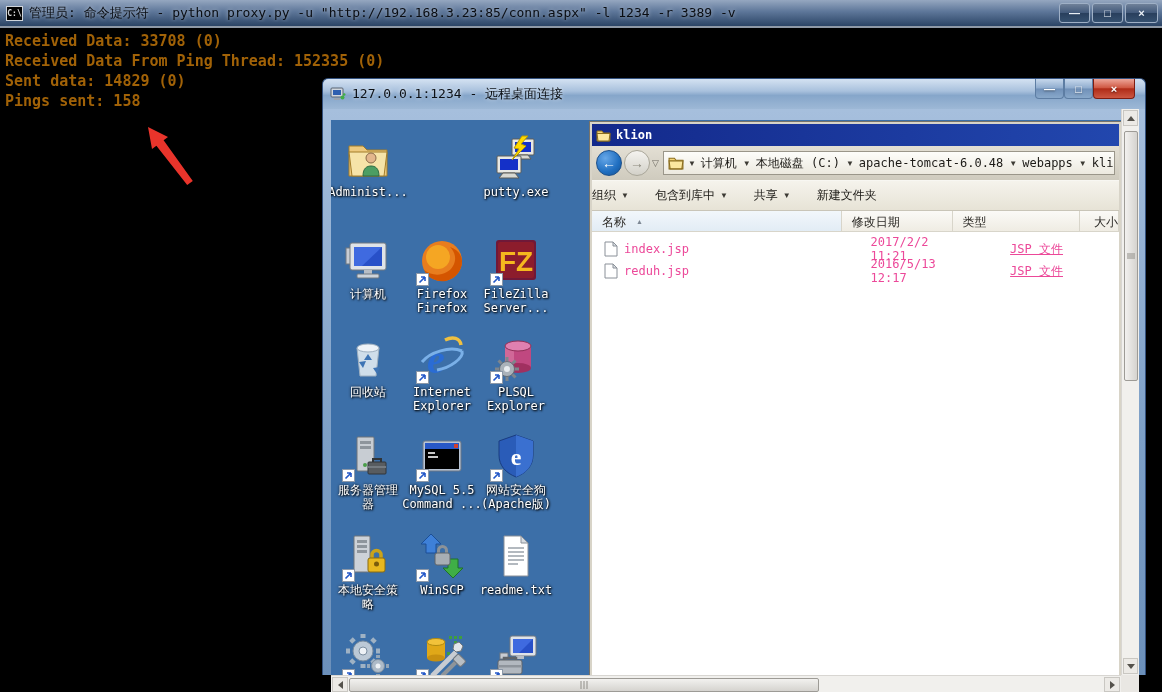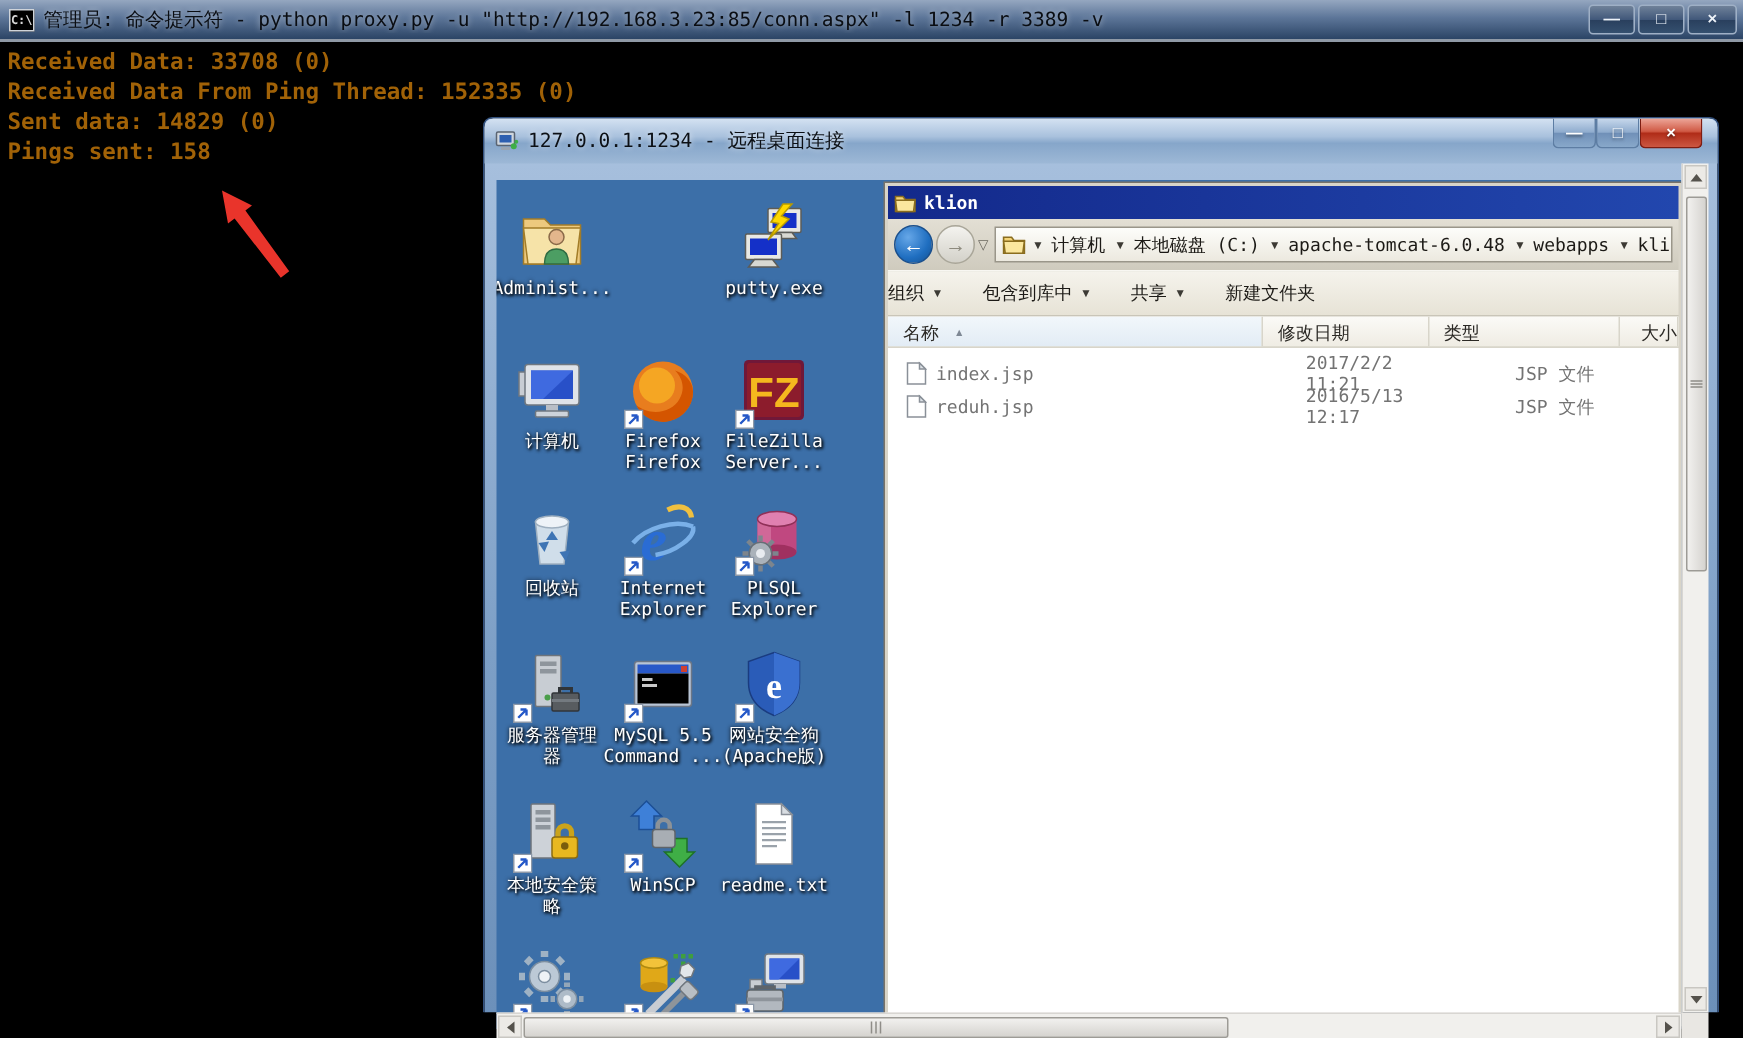--- a/index.html
+++ b/index.html
@@ -102,25 +102,25 @@
   .exp-headers { height:21px; background:linear-gradient(180deg,#fbfaf7,#efece3);
     border-bottom:1px solid #d8d5ca; display:flex; flex:none; overflow:hidden; }
   .hdr-cell { border-right:1px solid #d8d5ca; padding:3px 0 0 10px;
     font:12px "Liberation Sans",sans-serif; color:#2b2925; white-space:nowrap; }
   .hdr-name { width:255px; background:linear-gradient(180deg,#f2f7fb,#e2ecf5); }
   .hdr-date { width:113px; } .hdr-type { width:130px; } .hdr-size { flex:1; padding-left:14px; }
   .sort-arrow { font-size:7px; color:#7e8894; margin-left:10px; vertical-align:2px; }
 
   .exp-list { flex:1; background:#fff; padding-top:6px; overflow:hidden; }
   .file-row { height:22px; display:flex; align-items:center;
-    font:12px "DejaVu Sans Mono",monospace; color:#737373;gap:36px; }
+    font:12px "DejaVu Sans Mono",monospace; color:#ec4899;gap:36px; }
   .fr-name { width:255px; display:flex; align-items:center; padding-left:12px; }
   .fr-name svg { margin-right:6px; flex:none; }
   .fr-date { width:113px; padding-left:10px; }
-  .fr-type { width:130px; padding-left:10px; }
+  .fr-type { width:130px; padding-left:10px;text-decoration:underline; }
 
   
   .vscroll { position:absolute; left:790px; top:0; width:18px; height:566px;
     background:#f1f0ed; border-left:1px solid #d8d6d2; }
   .hscroll { position:absolute; left:0; top:566px; width:790px; height:18px;
     background:#f1f0ed; border-top:1px solid #d8d6d2; }
   .scroll-corner { position:absolute; left:790px; top:566px; width:18px; height:18px;
     background:#e9e7e3; }
   .sc-arrow { position:absolute; background:#eceae6; border:1px solid #c9c7c2;
     display:flex; align-items:center; justify-content:center; }

